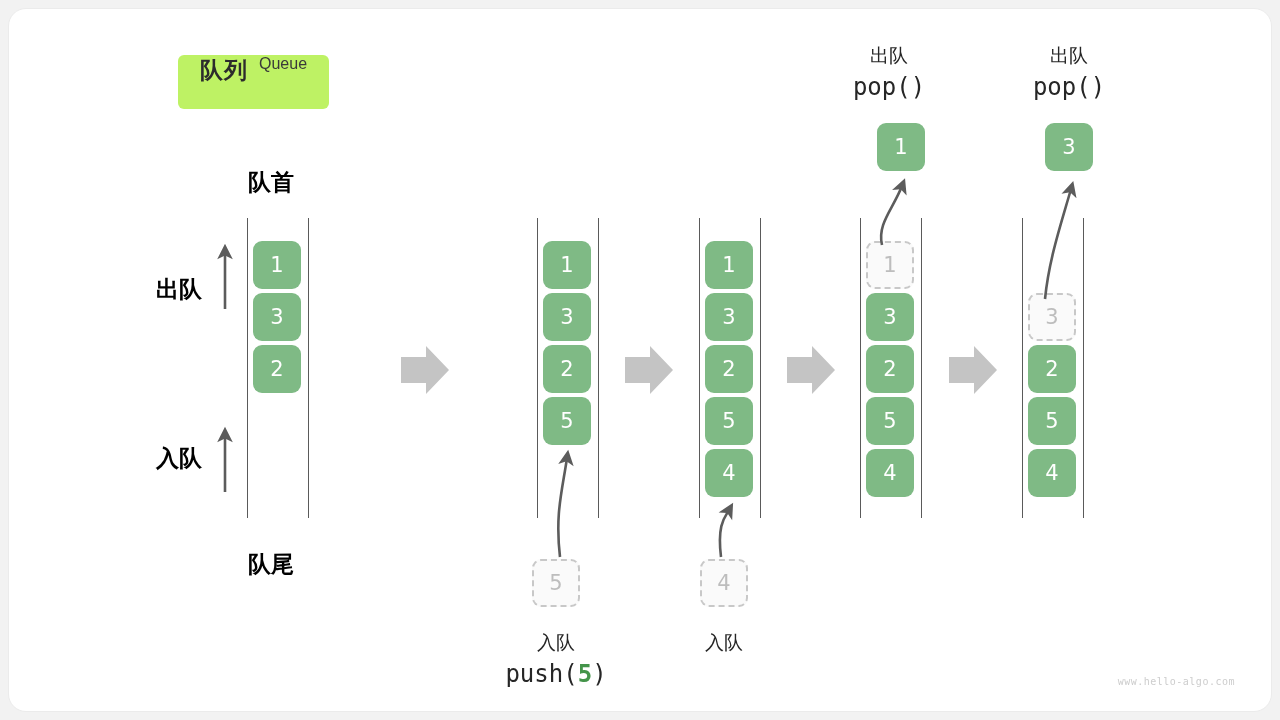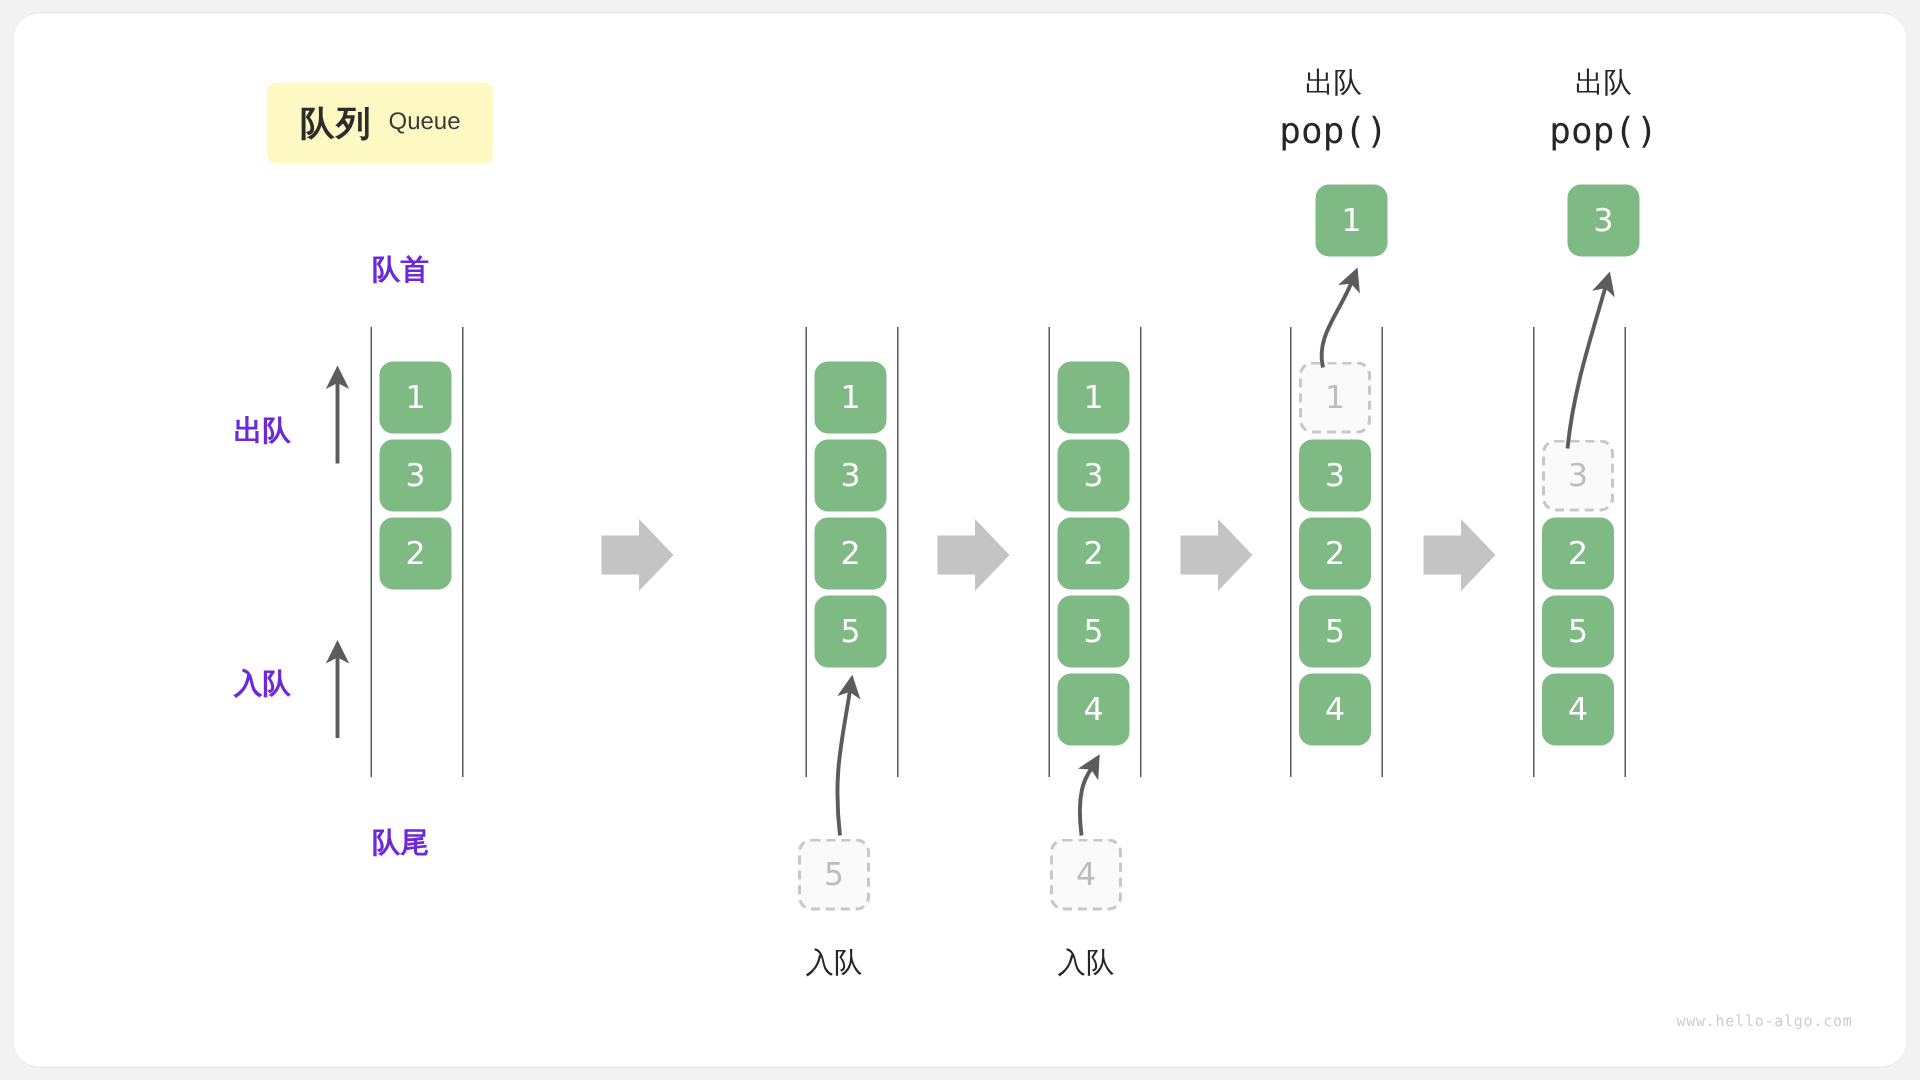--- a/index.html
+++ b/index.html
@@ -33,24 +33,23 @@
     overflow: hidden;
   }
 
   
   .title-badge {
     position: absolute;
     left: 169px;
     top: 46px;
     height: 54px;
     padding: 0 22px;
-    background: #fef9c3;
+    background: #bef264;
     border-radius: 6px;
     display: flex;
-    align-items: center;
     gap: 11px;
     white-space: nowrap;
   }
   .title-cn {
     font-size: 23px;
     font-weight: bold;
     color: #2c2c2c;
     letter-spacing: 1px;
   }
   .title-en {
@@ -83,23 +82,23 @@
   }
   .box.ghost {
     background: #fafafa;
     border: 2px dashed #c8c8c8;
     color: #bdbdbd;
   }
 
   
   .label-cn-bold {
     position: absolute;
-    font-size: 19px;
+    font-size: 23px;
     font-weight: bold;
-    color: #6d28d9;
+    color: #000000;
     white-space: nowrap;
   }
   .caption {
     position: absolute;
     text-align: center;
     white-space: nowrap;
     line-height: 1.45;
   }
   .caption .cn {
     display: block;
@@ -163,20 +162,21 @@
 
     <div class="box" style="left:534px; top:232px;">1</div>
     <div class="box" style="left:534px; top:284px;">3</div>
     <div class="box" style="left:534px; top:336px;">2</div>
     <div class="box" style="left:534px; top:388px;">5</div>
 
     <div class="box ghost" style="left:523px; top:550px;">5</div>
 
     <div class="caption" style="left:457px; top:620px; width:180px;">
       <span class="cn">入队</span>
+      <span class="code"><span>push(</span><span class="num">5</span><span>)</span></span>
     </div>
 
     <div class="rail" style="left:690px; top:209px; height:300px;"></div>
     <div class="rail" style="left:751px; top:209px; height:300px;"></div>
 
     <div class="box" style="left:696px; top:232px;">1</div>
     <div class="box" style="left:696px; top:284px;">3</div>
     <div class="box" style="left:696px; top:336px;">2</div>
     <div class="box" style="left:696px; top:388px;">5</div>
     <div class="box" style="left:696px; top:440px;">4</div>

